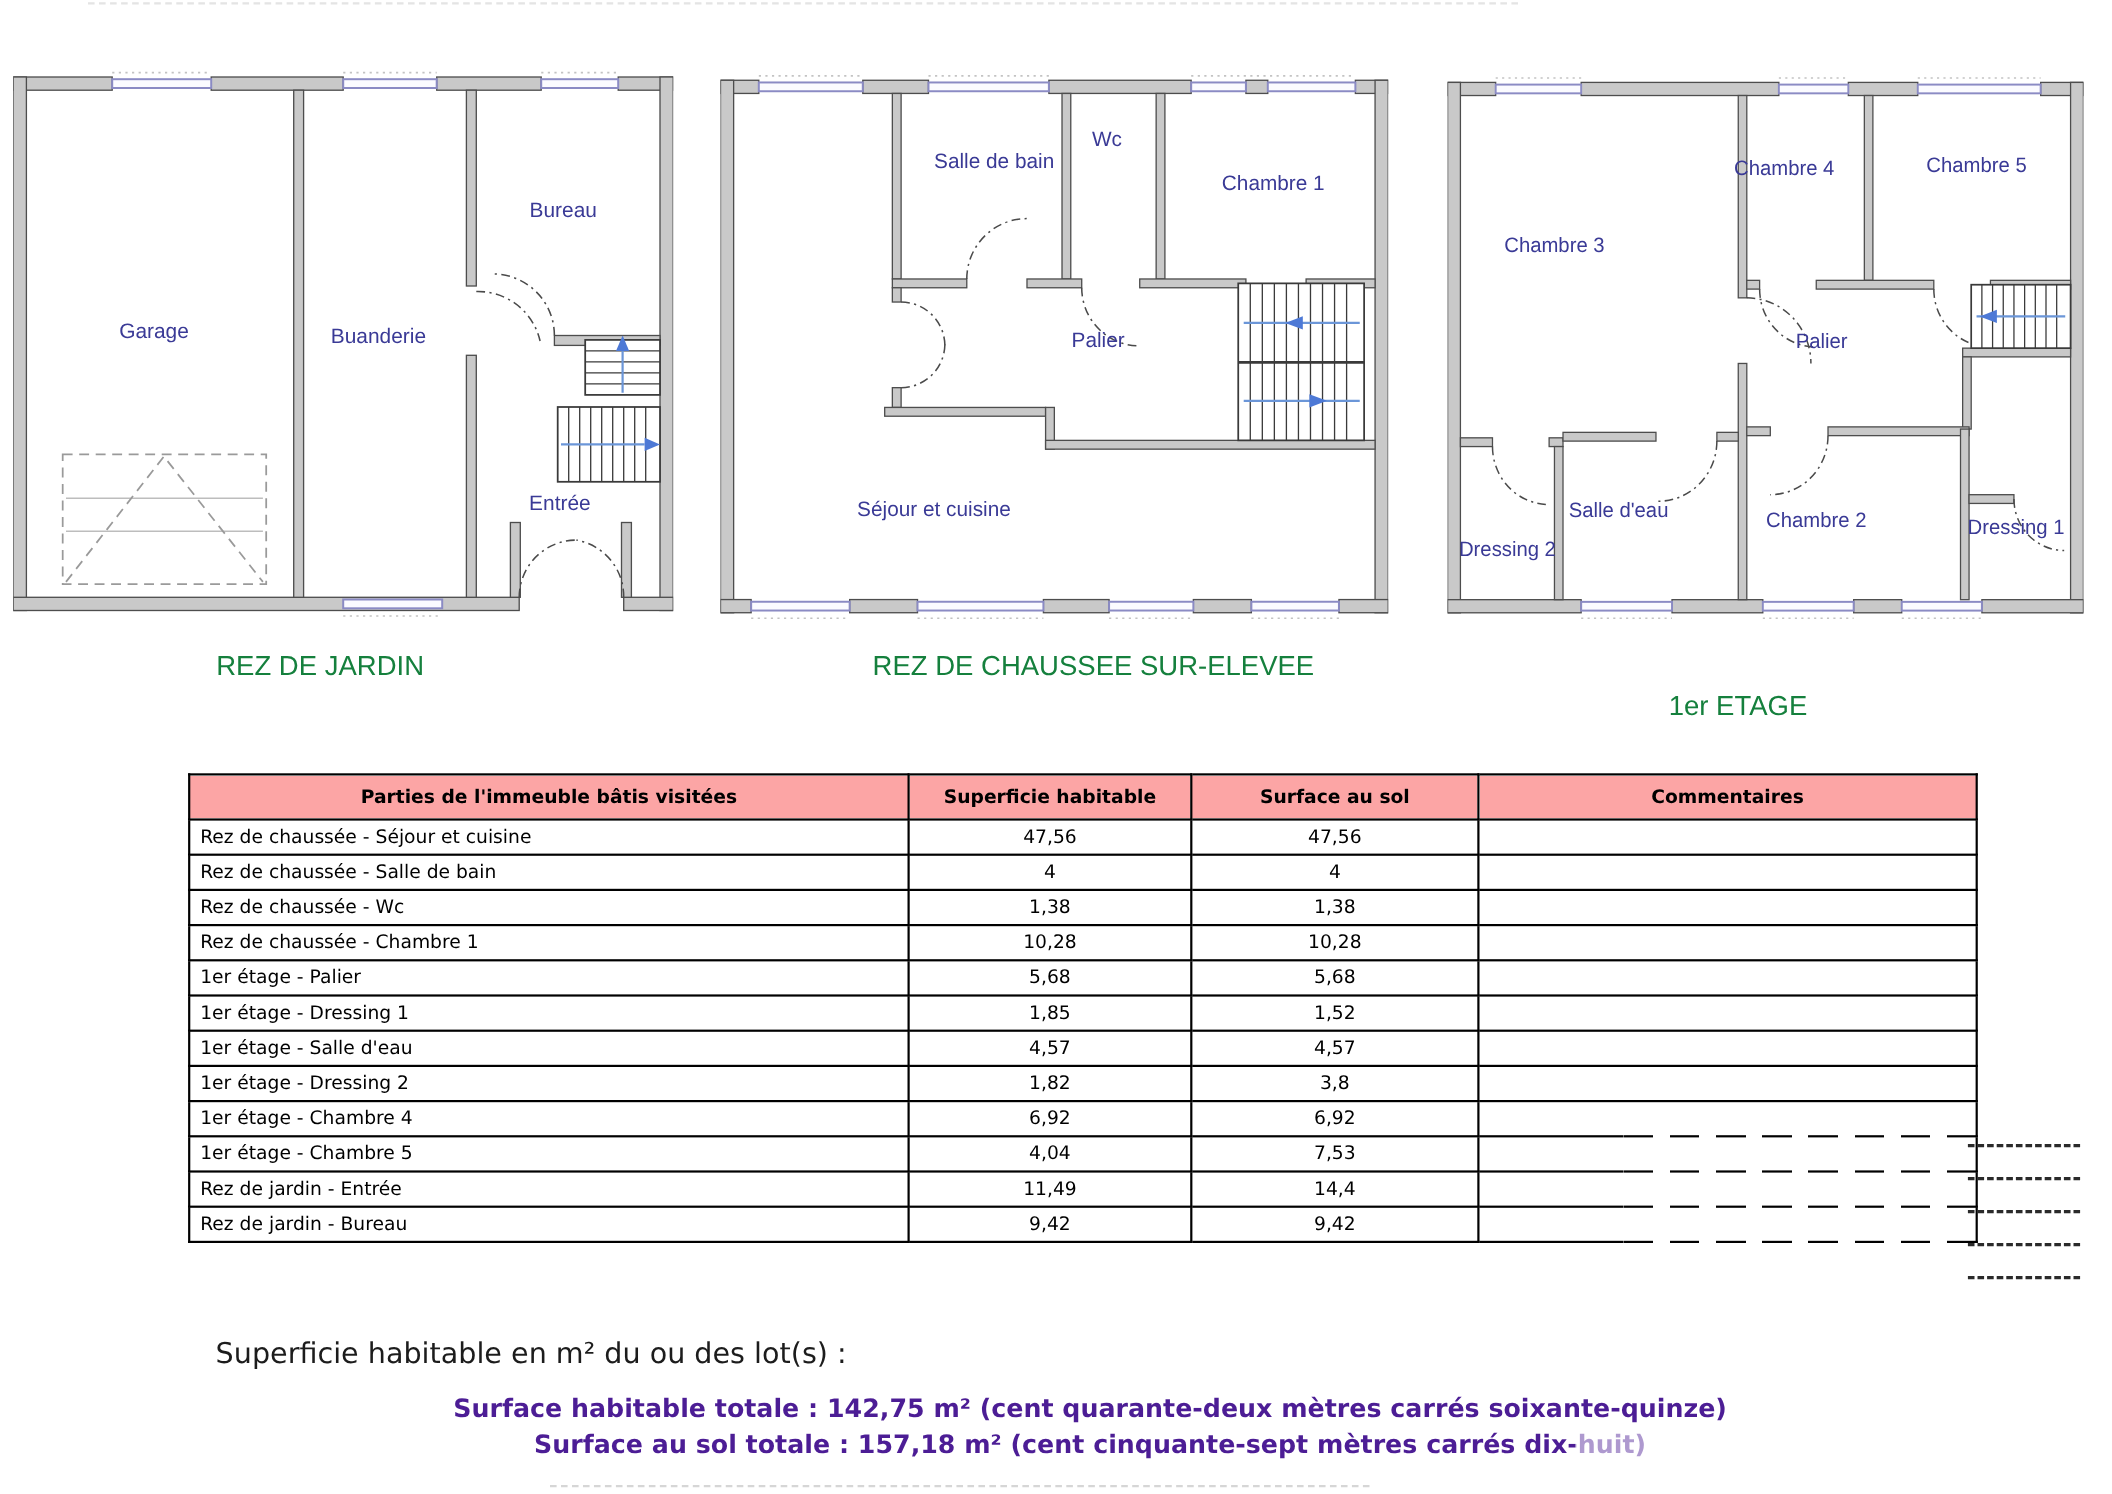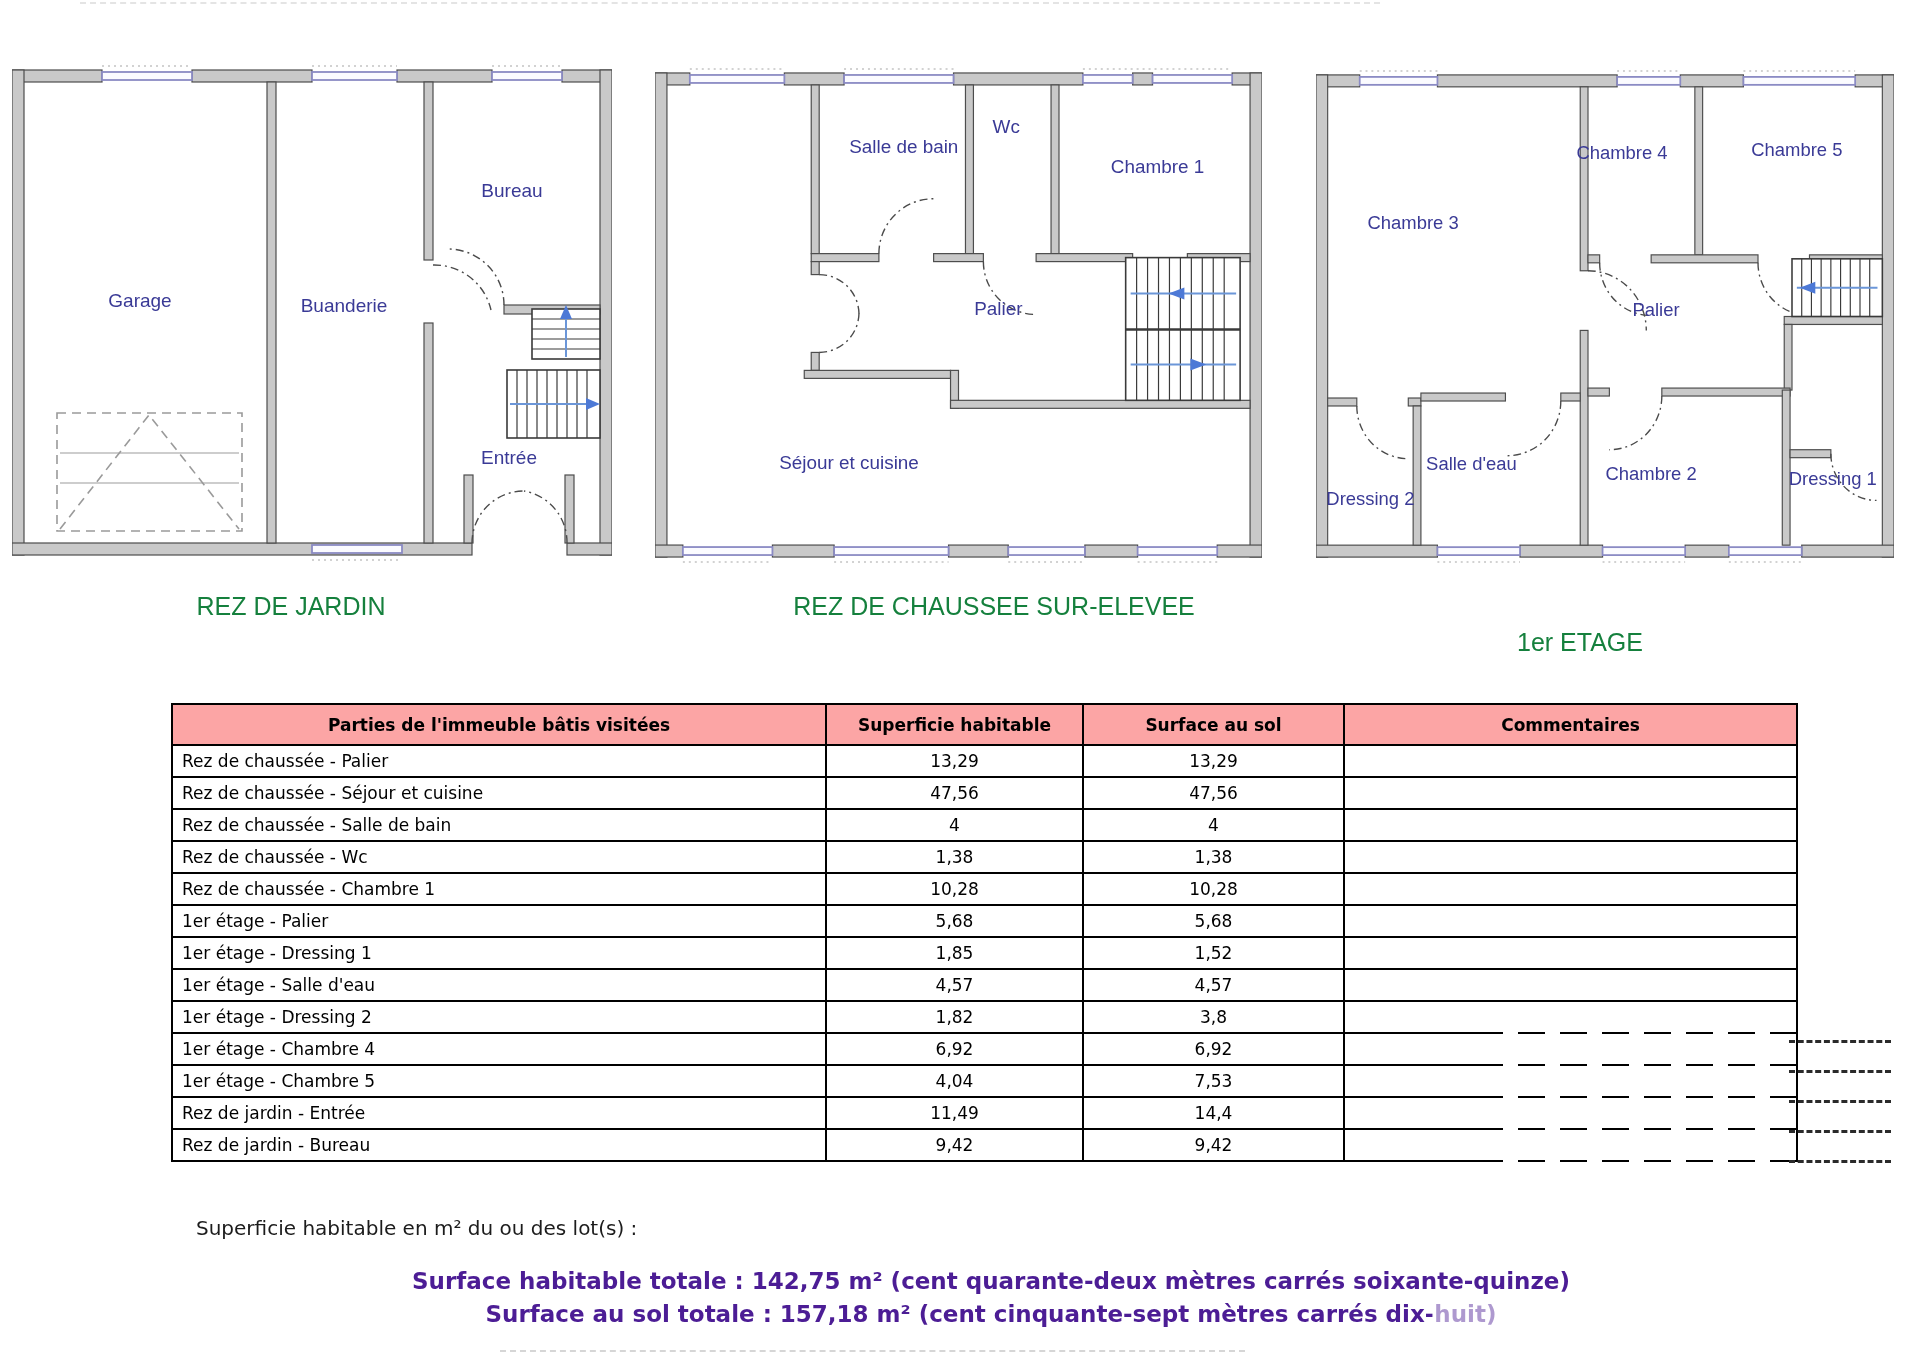--- a/index.html
+++ b/index.html
@@ -35,21 +35,21 @@
   td.c4,th.c4{width:449px;}
 
   
   .hatch{position:absolute;left:1476px;top:1030px;width:310px;height:166px;pointer-events:none;
          background:repeating-linear-gradient(90deg, rgba(255,255,255,0) 0 27px, #ffffff 27px 42px);}
   .ext-line{position:absolute;left:1789px;width:102px;height:0;border-top:3px dashed #2a2a2a;pointer-events:none;}
   .fade-box{position:absolute;background:rgba(255,255,255,0.55);pointer-events:none;}
   .faint-dash{position:absolute;height:0;border-top:2px dashed #d6d6d6;pointer-events:none;}
 
   
-  #footer-intro{position:absolute;left:196px;top:1216px;font-size:20px;color:#1c1c1c;
+  #footer-intro{position:absolute;left:196px;top:1216px;font-size:26px;color:#1c1c1c;
                 font-family:"DejaVu Sans",sans-serif;}
   .total-line{position:absolute;left:171px;width:1640px;text-align:center;font-weight:bold;
               font-size:23px;color:#4c1d95;font-family:"DejaVu Sans",sans-serif;}
 </style>
 </head>
 <body>
 
 <div id="page">
 
   <div class="faint-dash" style="left:80px;top:2px;width:1300px;border-top-color:#e4e4e4;"></div>
@@ -283,26 +283,20 @@
     <thead>
       <tr>
         <th class="c1">Parties de l'immeuble bâtis visitées</th>
         <th class="c2">Superficie habitable</th>
         <th class="c3">Surface au sol</th>
         <th class="c4">Commentaires</th>
       </tr>
     </thead>
     <tbody>
       <tr>
-          <td class="c1">Rez de chaussée - Palier</td>
-          <td class="c2">13,29</td>
-          <td class="c3">13,29</td>
-          <td class="c4"></td>
-        </tr>
-      <tr>
           <td class="c1">Rez de chaussée - Séjour et cuisine</td>
           <td class="c2">47,56</td>
           <td class="c3">47,56</td>
           <td class="c4"></td>
         </tr>
       <tr>
           <td class="c1">Rez de chaussée - Salle de bain</td>
           <td class="c2">4</td>
           <td class="c3">4</td>
           <td class="c4"></td>

